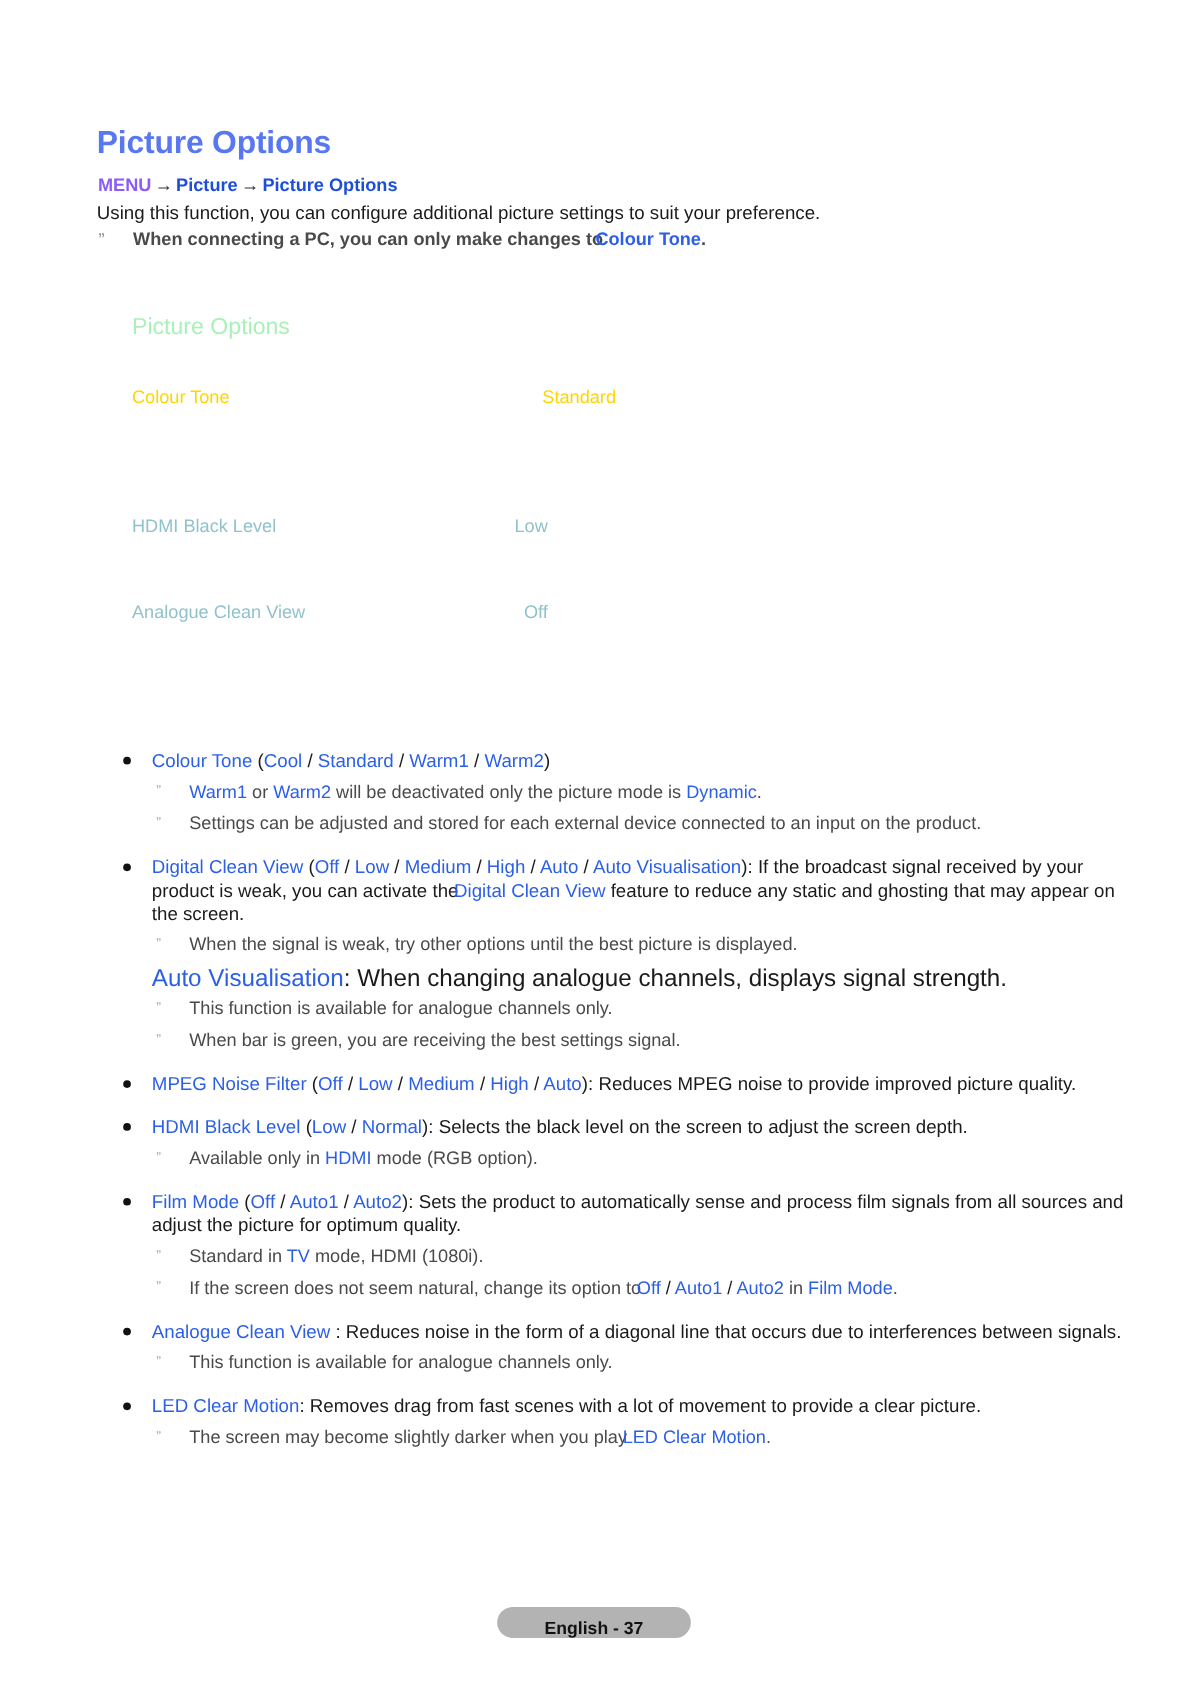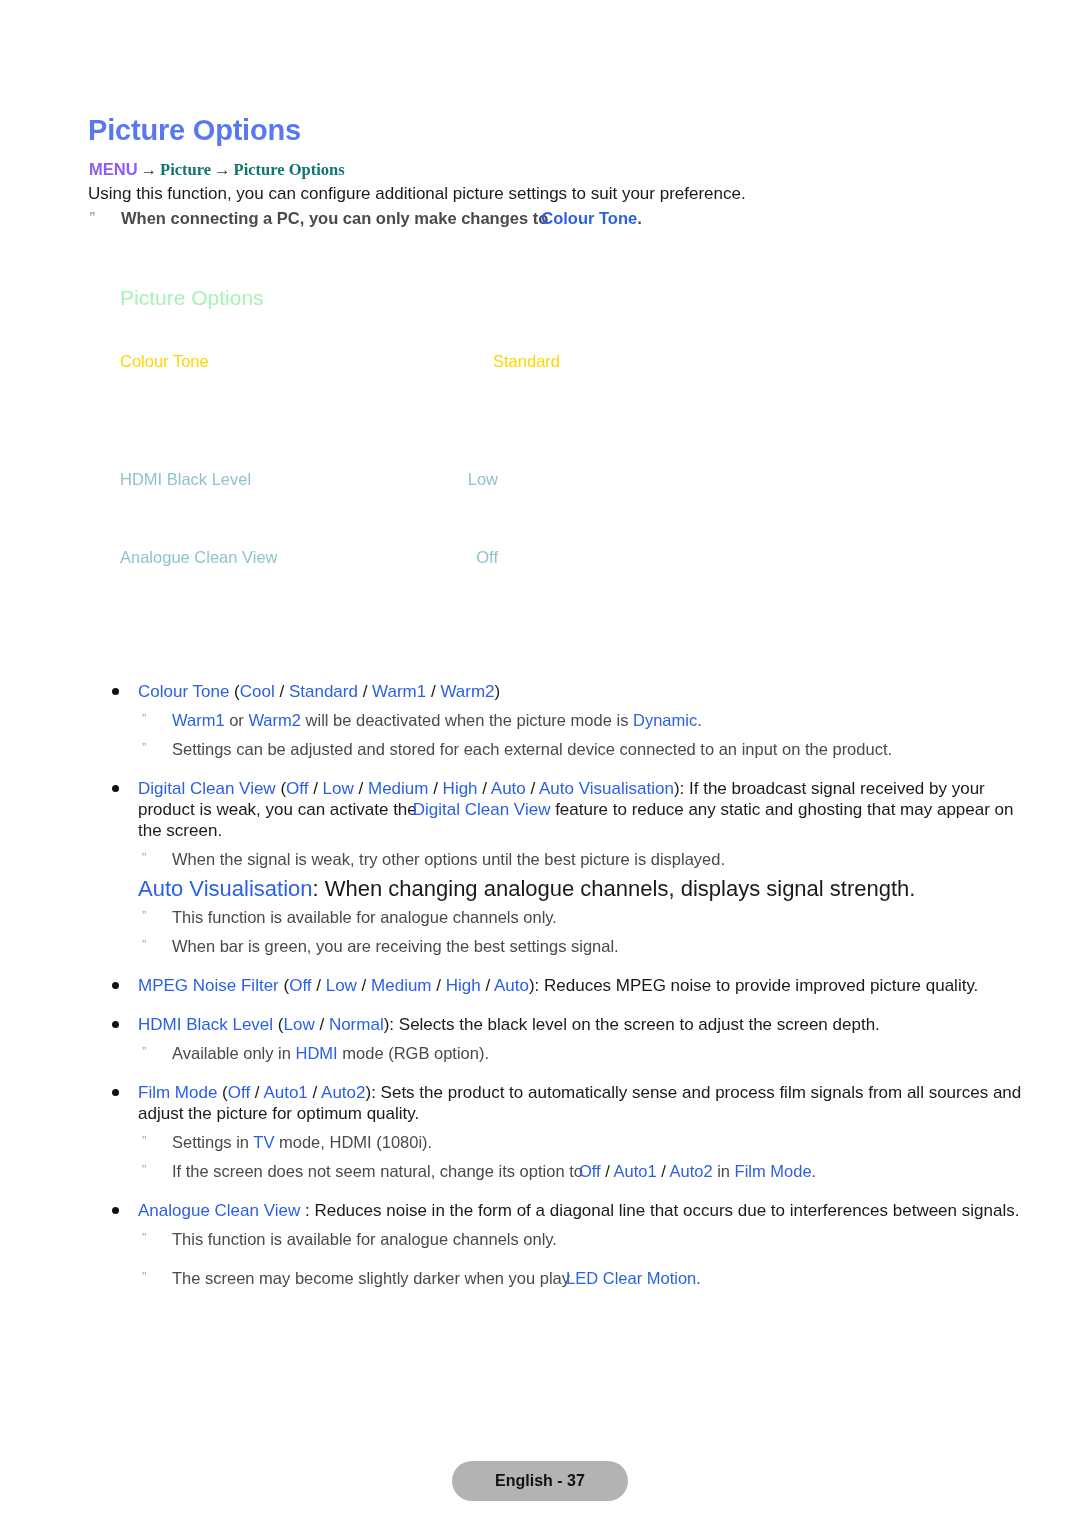--- a/index.html
+++ b/index.html
@@ -40,21 +40,21 @@
   .breadcrumb {
     position: absolute;
     left: 89px;
     top: 160px;
     font-size: 16.5px;
     font-weight: bold;
     white-space: nowrap;
   }
   .bc-menu  { color: #8b5cf6; }
   .bc-arrow { color: #333333; font-weight: normal; padding: 0 3px; }
-  .bc-link  { color: #0f766e; font-family: Liberation Serif, serif; }
+  .bc-link  { color: #1d4ed8; }
 
   
   .intro {
     position: absolute;
     left: 88px;
     top: 184px;
     font-size: 17px;
     color: #1a1a1a;
     white-space: nowrap;
     text-align: right;
@@ -179,21 +179,21 @@
   .b  { color: #2b5fe6; }
   .sep { color: #1a1a1a; }
   .tight { margin-left: -4px; }
 
   
   .footer {
     position: absolute;
     left: 452px;
     top: 1461px;
     width: 176px;
-    height: 40px;
+    height: 28px;
     background: #b3b3b3;
     border-radius: 20px;
   }
   .footer-label {
     position: absolute;
     left: 0; top: 0;
     width: 176px;
     line-height: 40px;
     text-align: center;
     font-size: 16px;
@@ -237,21 +237,21 @@
     </div>
   </div>
 
   <div class="content">
 
     <div class="bullet">
       <span class="dot"></span><span class="b">Colour Tone</span> <span class="sep">(</span><span class="b">Cool</span><span class="sep"> / </span><span class="b">Standard</span><span class="sep"> / </span><span class="b">Warm1</span><span class="sep"> / </span><span class="b">Warm2</span><span class="sep">)</span>
     </div>
 
     <div class="note">
-      <span class="qmark">”</span><span class="b">Warm1</span><span> or </span><span class="b">Warm2</span><span> will be deactivated when the picture mode is </span><span class="b">Dynamic</span><span>.</span>
+      <span class="qmark">”</span><span class="b">Warm1</span><span> or </span><span class="b">Warm2</span><span> will be deactivated only the picture mode is </span><span class="b">Dynamic</span><span>.</span>
     </div>
 
     <div class="note">
       <span class="qmark">”</span><span>Settings can be adjusted and stored for each external device connected to an input on the product.</span>
     </div>
 
     <div class="gap-lg"></div>
 
     <div class="bullet">
       <span class="dot"></span><span class="b">Digital Clean View</span> <span class="sep">(</span><span class="b">Off</span><span class="sep"> / </span><span class="b">Low</span><span class="sep"> / </span><span class="b">Medium</span><span class="sep"> / </span><span class="b">High</span><span class="sep"> / </span><span class="b">Auto</span><span class="sep"> / </span><span class="b">Auto Visualisation</span><span class="sep">)</span><span>: If the broadcast signal received by your product is weak, you can activate the</span><span class="b tight">Digital Clean View</span><span> feature to reduce any static and ghosting that may appear on the screen.</span>
@@ -289,39 +289,42 @@
       <span class="qmark">”</span><span>Available only in </span><span class="b">HDMI</span><span> mode (RGB option).</span>
     </div>
 
     <div class="gap-lg"></div>
 
     <div class="bullet">
       <span class="dot"></span><span class="b">Film Mode</span> <span class="sep">(</span><span class="b">Off</span><span class="sep"> / </span><span class="b">Auto1</span><span class="sep"> / </span><span class="b">Auto2</span><span class="sep">)</span><span>: Sets the product to automatically sense and process film signals from all sources and adjust the picture for optimum quality.</span>
     </div>
 
     <div class="note">
-      <span class="qmark">”</span><span>Settings in </span><span class="b">TV</span><span> mode, HDMI (1080i).</span>
+      <span class="qmark">”</span><span>Standard in </span><span class="b">TV</span><span> mode, HDMI (1080i).</span>
     </div>
 
     <div class="note">
       <span class="qmark">”</span><span>If the screen does not seem natural, change its option to</span><span class="b tight">Off</span><span class="sep"> / </span><span class="b">Auto1</span><span class="sep"> / </span><span class="b">Auto2</span><span> in </span><span class="b">Film Mode</span><span>.</span>
     </div>
 
     <div class="gap-lg"></div>
 
     <div class="bullet">
       <span class="dot"></span><span class="b">Analogue Clean View</span><span> : Reduces noise in the form of a diagonal line that occurs due to interferences between signals.</span>
     </div>
 
     <div class="note">
       <span class="qmark">”</span><span>This function is available for analogue channels only.</span>
     </div>
 
     <div class="gap-lg"></div>
 
+    <div class="bullet">
+      <span class="dot"></span><span class="b">LED Clear Motion</span><span>: Removes drag from fast scenes with a lot of movement to provide a clear picture.</span>
+    </div>
 
     <div class="note">
       <span class="qmark">”</span><span>The screen may become slightly darker when you play</span><span class="b tight">LED Clear Motion</span><span>.</span>
     </div>
 
   </div>
 
   <div class="footer">
     <div class="footer-label">English - 37</div>
   </div>

